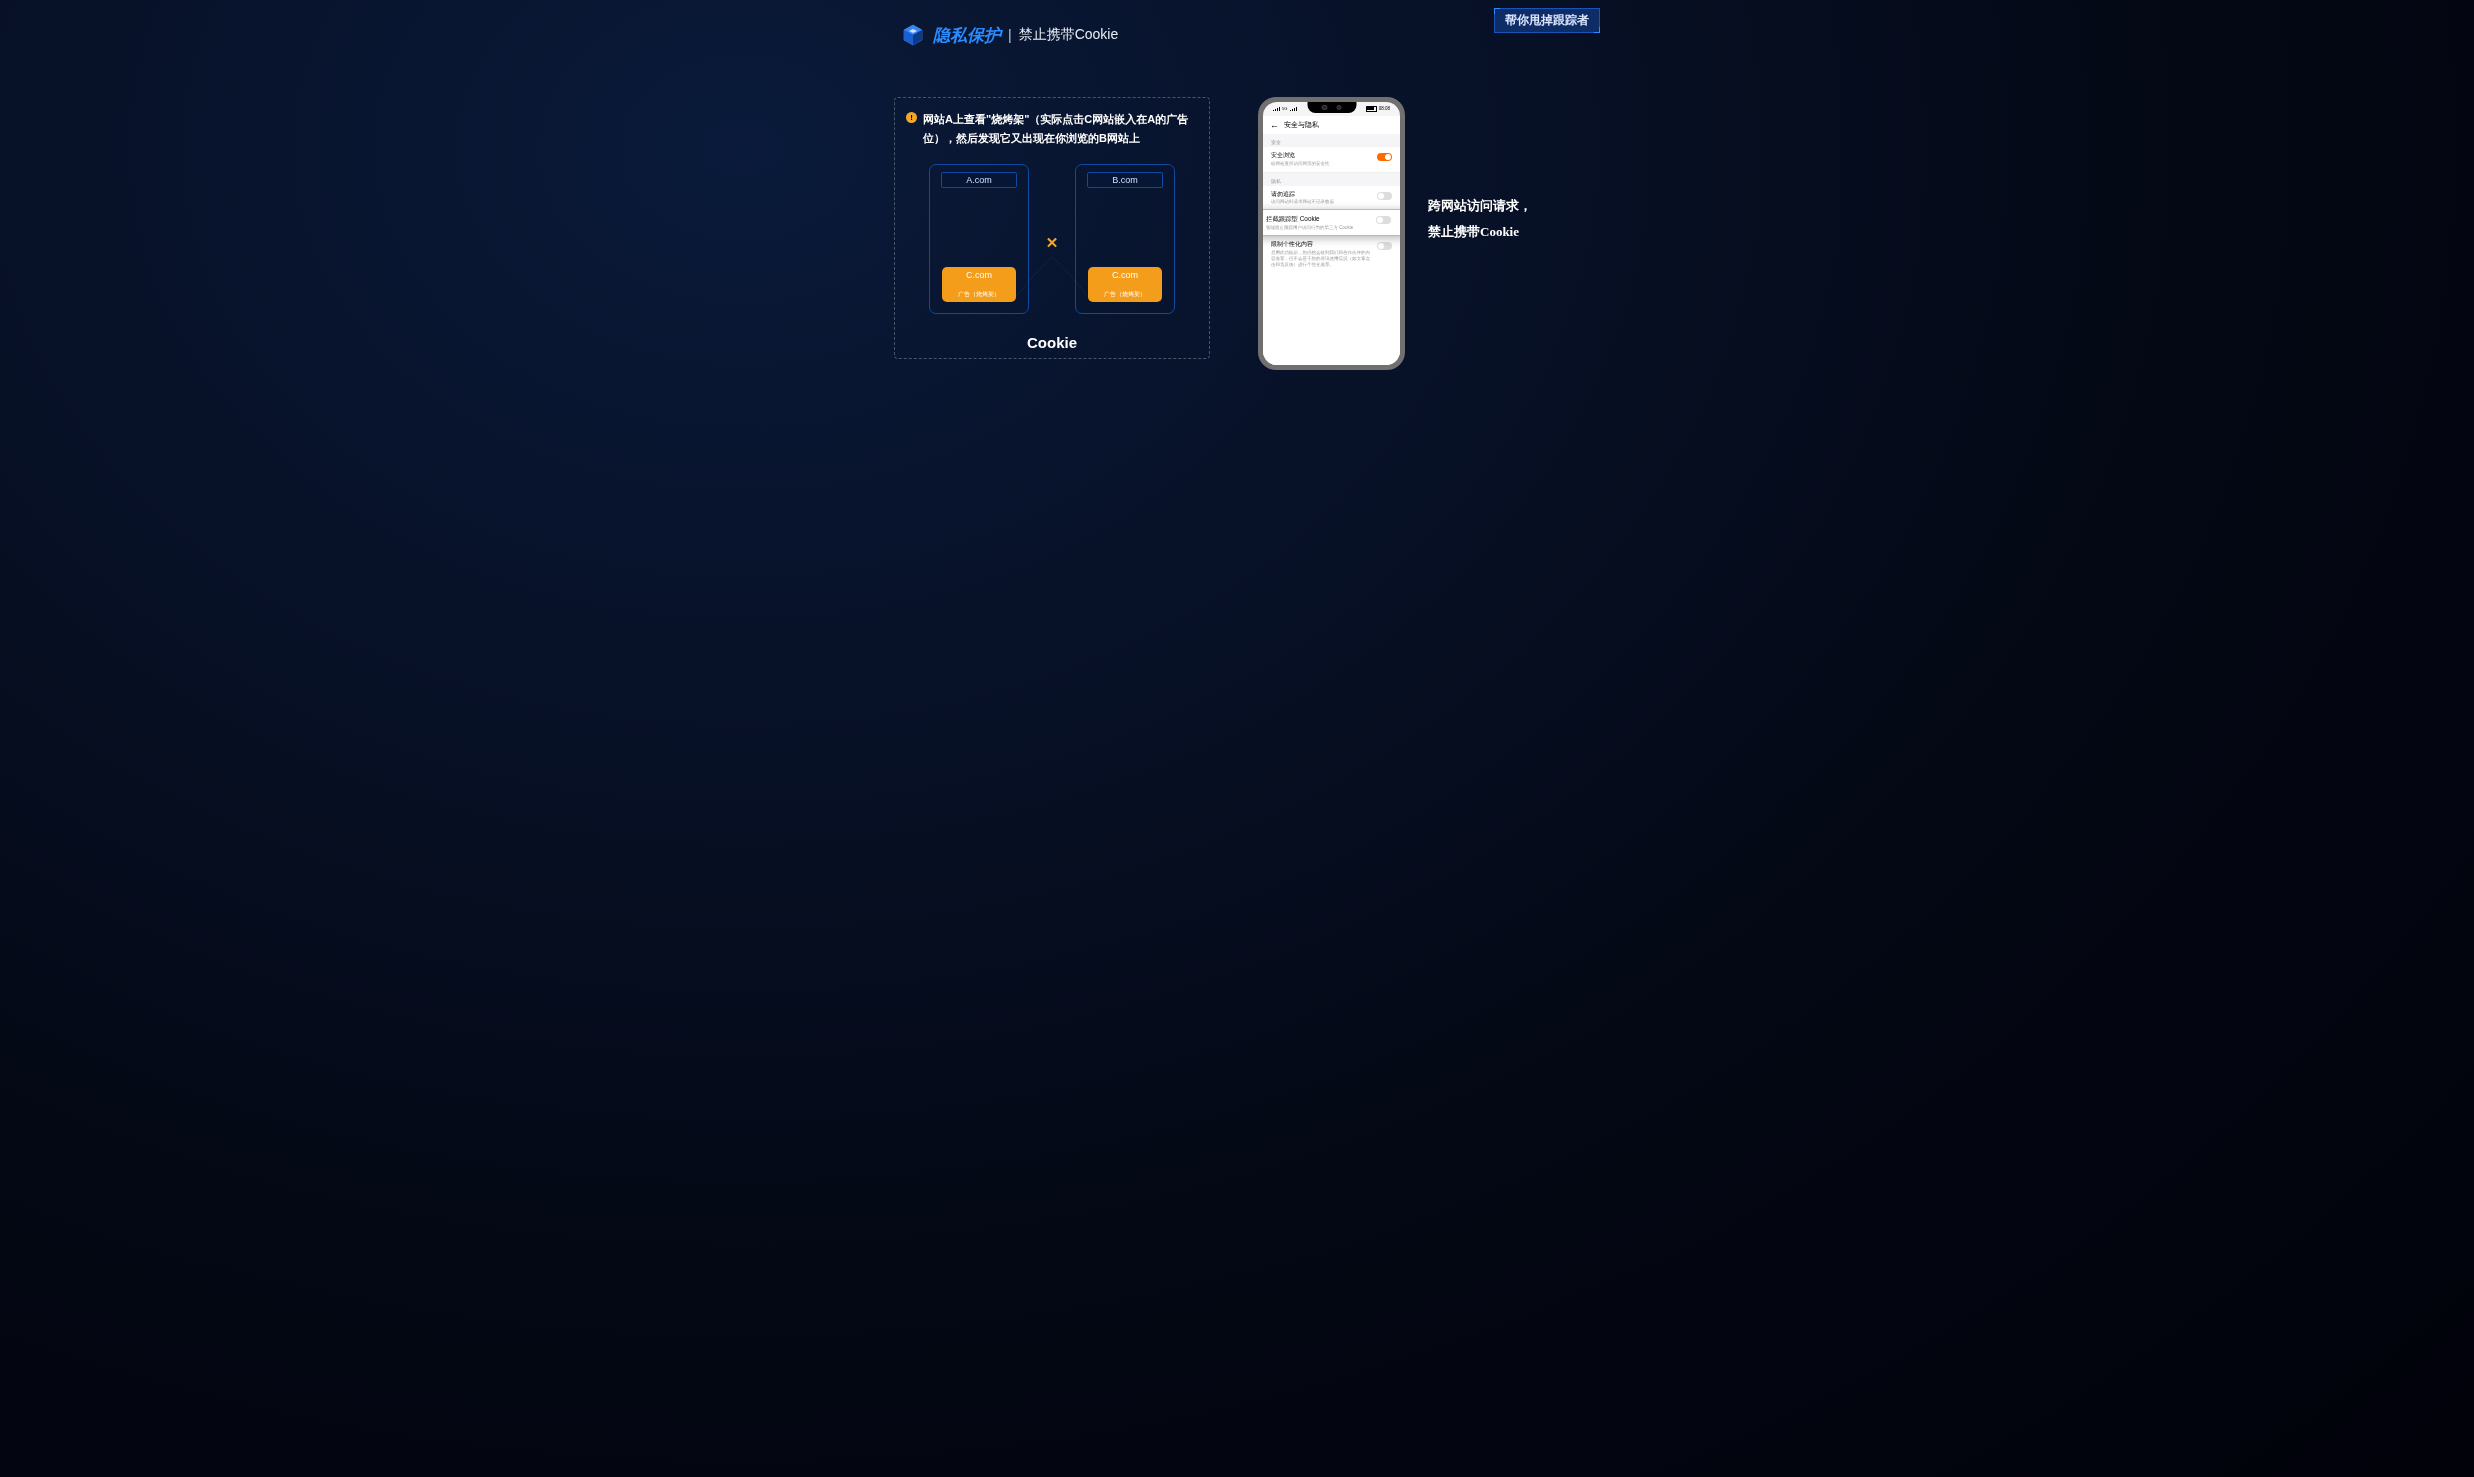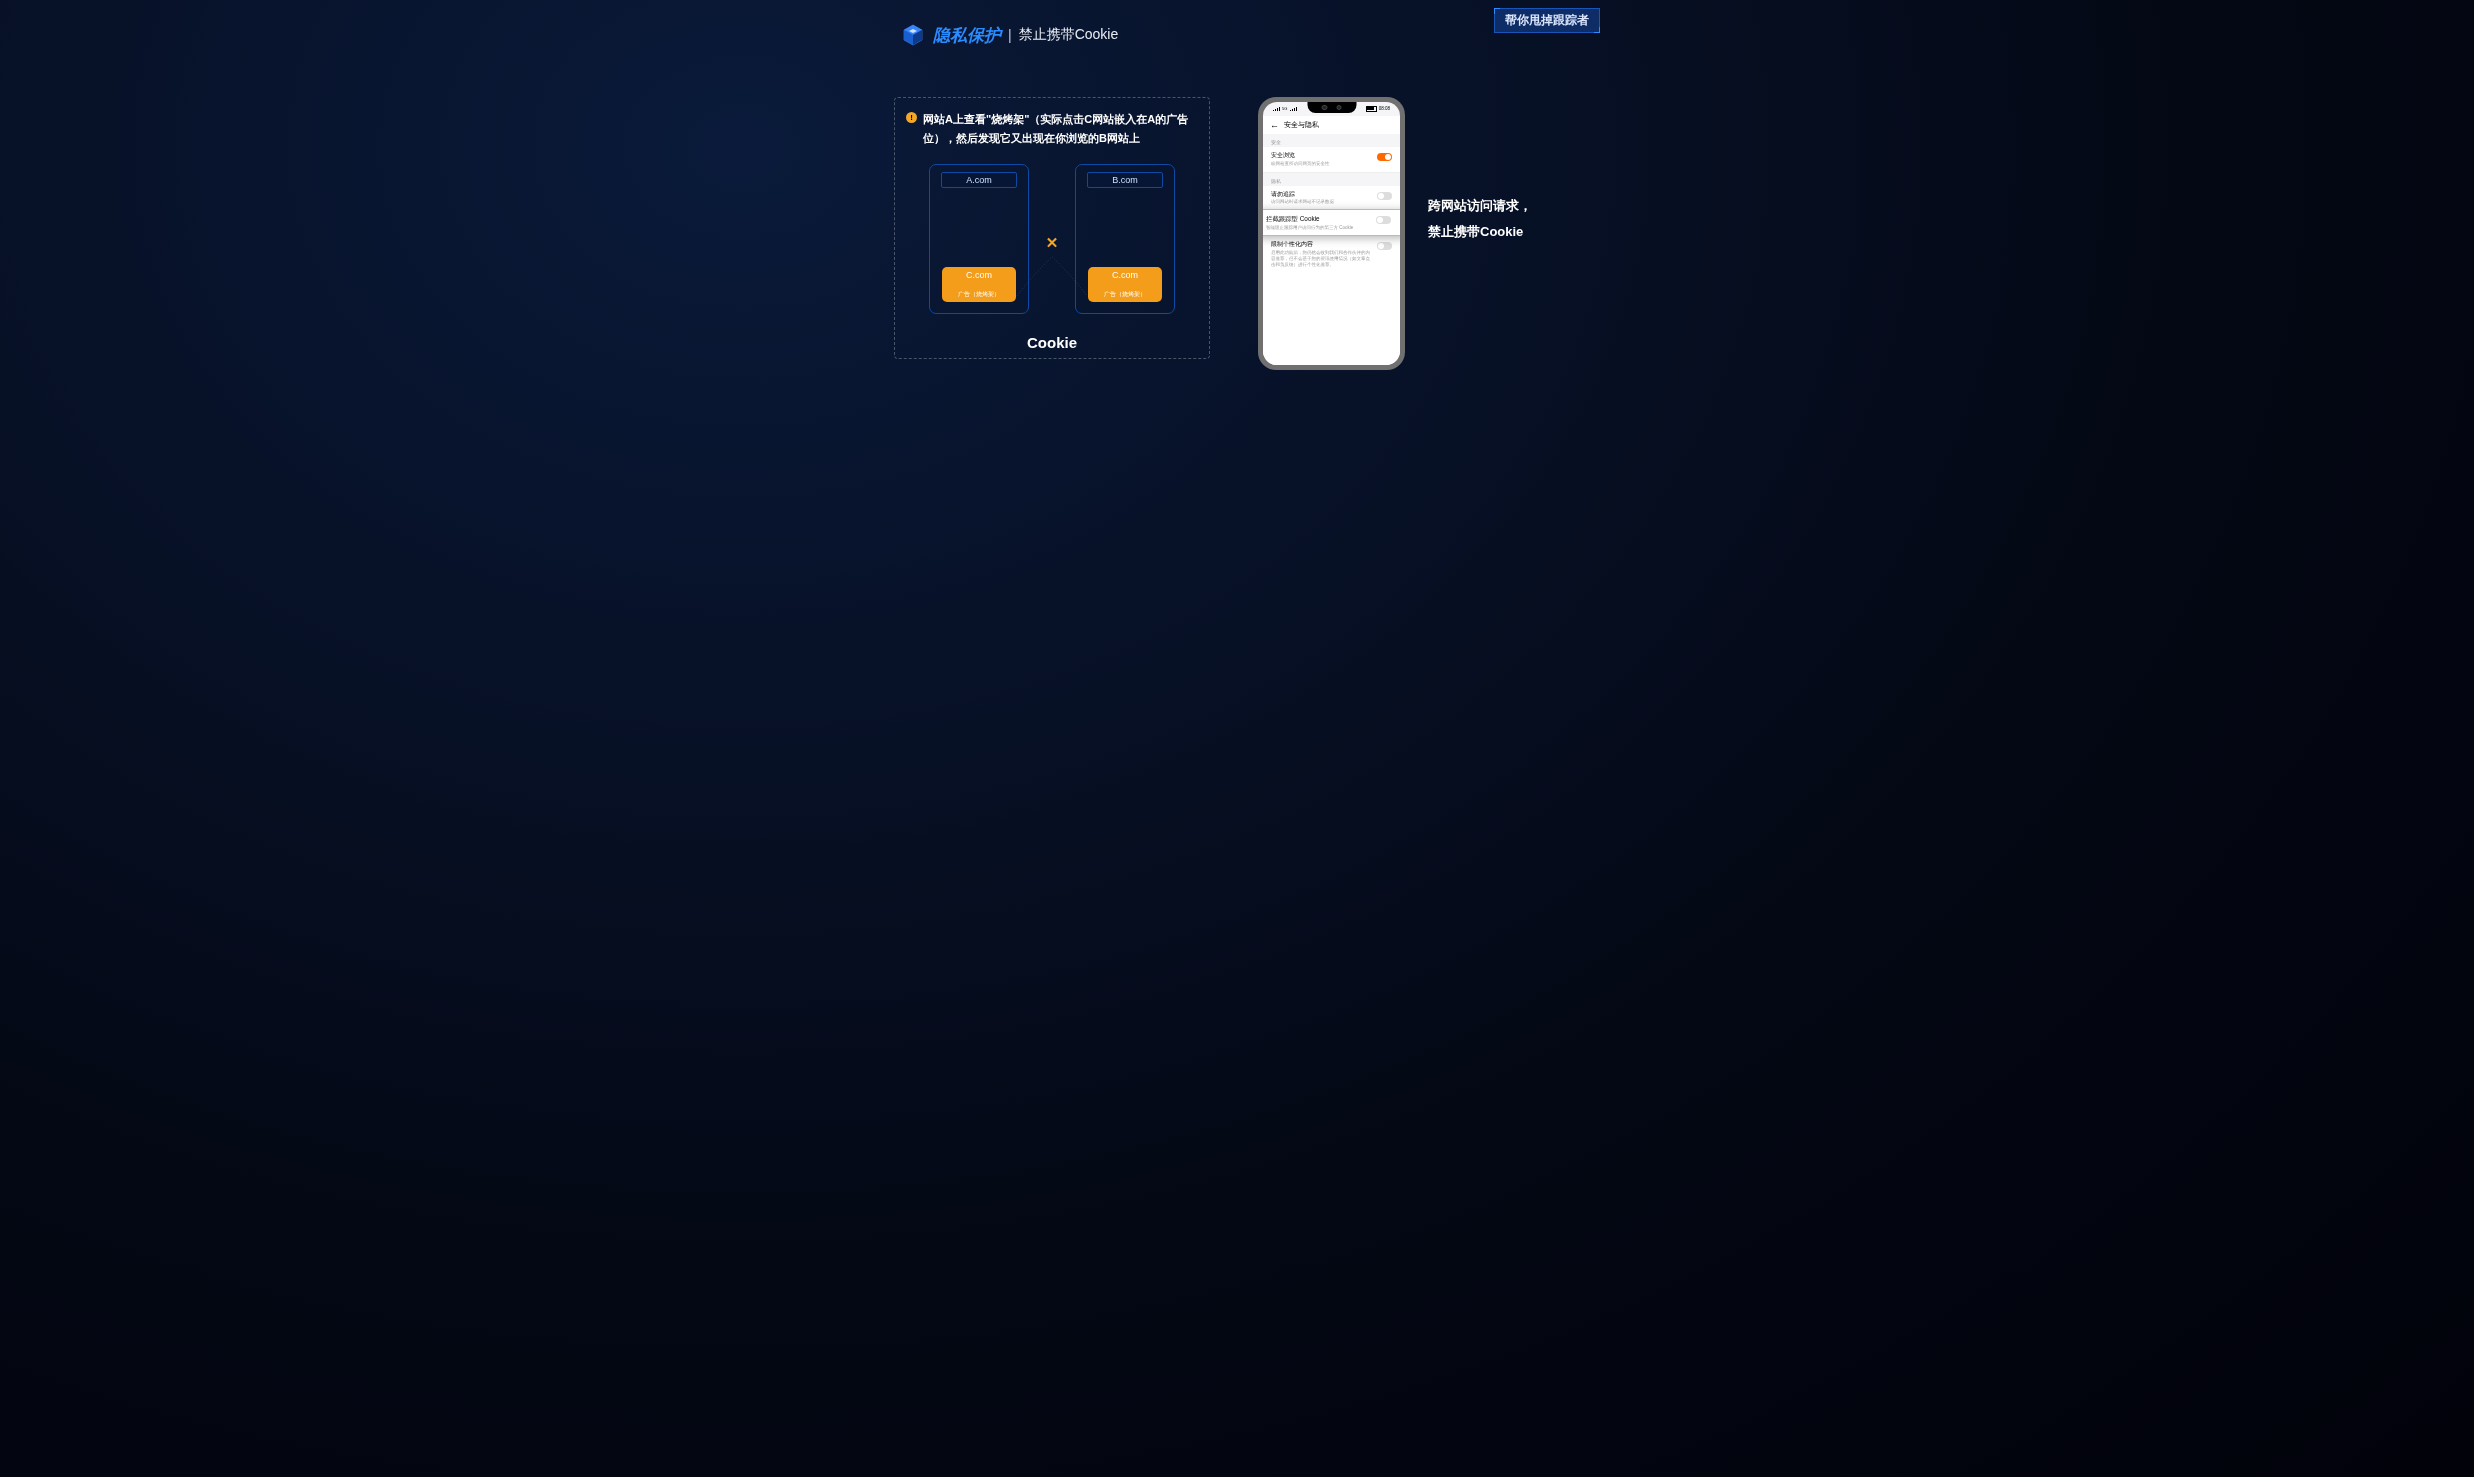--- a/index.html
+++ b/index.html
@@ -133,21 +133,21 @@
   .highlight-row{
     position:absolute;left:-7px;right:-7px;
     background:#fff;border:1.5px solid #f5b731;border-radius:3px;
     padding:5px 15px 5px 9px;display:flex;justify-content:space-between;align-items:flex-start;
     box-shadow:0 2px 10px rgba(0,0,0,0.3);z-index:5;
   }
 
   
   .callout{
     position:absolute;left:565px;top:193px;
-    font-size:13px;color:#fff;font-weight:600;line-height:2;
+    font-size:13px;color:#fff;font-weight:600;line-height:2;font-family:Liberation Serif, serif;
   }
 </style>
 </head>
 <body>
 
 <div class="slide">
 
   <div class="header">
     <div class="logo-cube">
       <svg viewBox="0 0 48 48" width="24" height="24">

